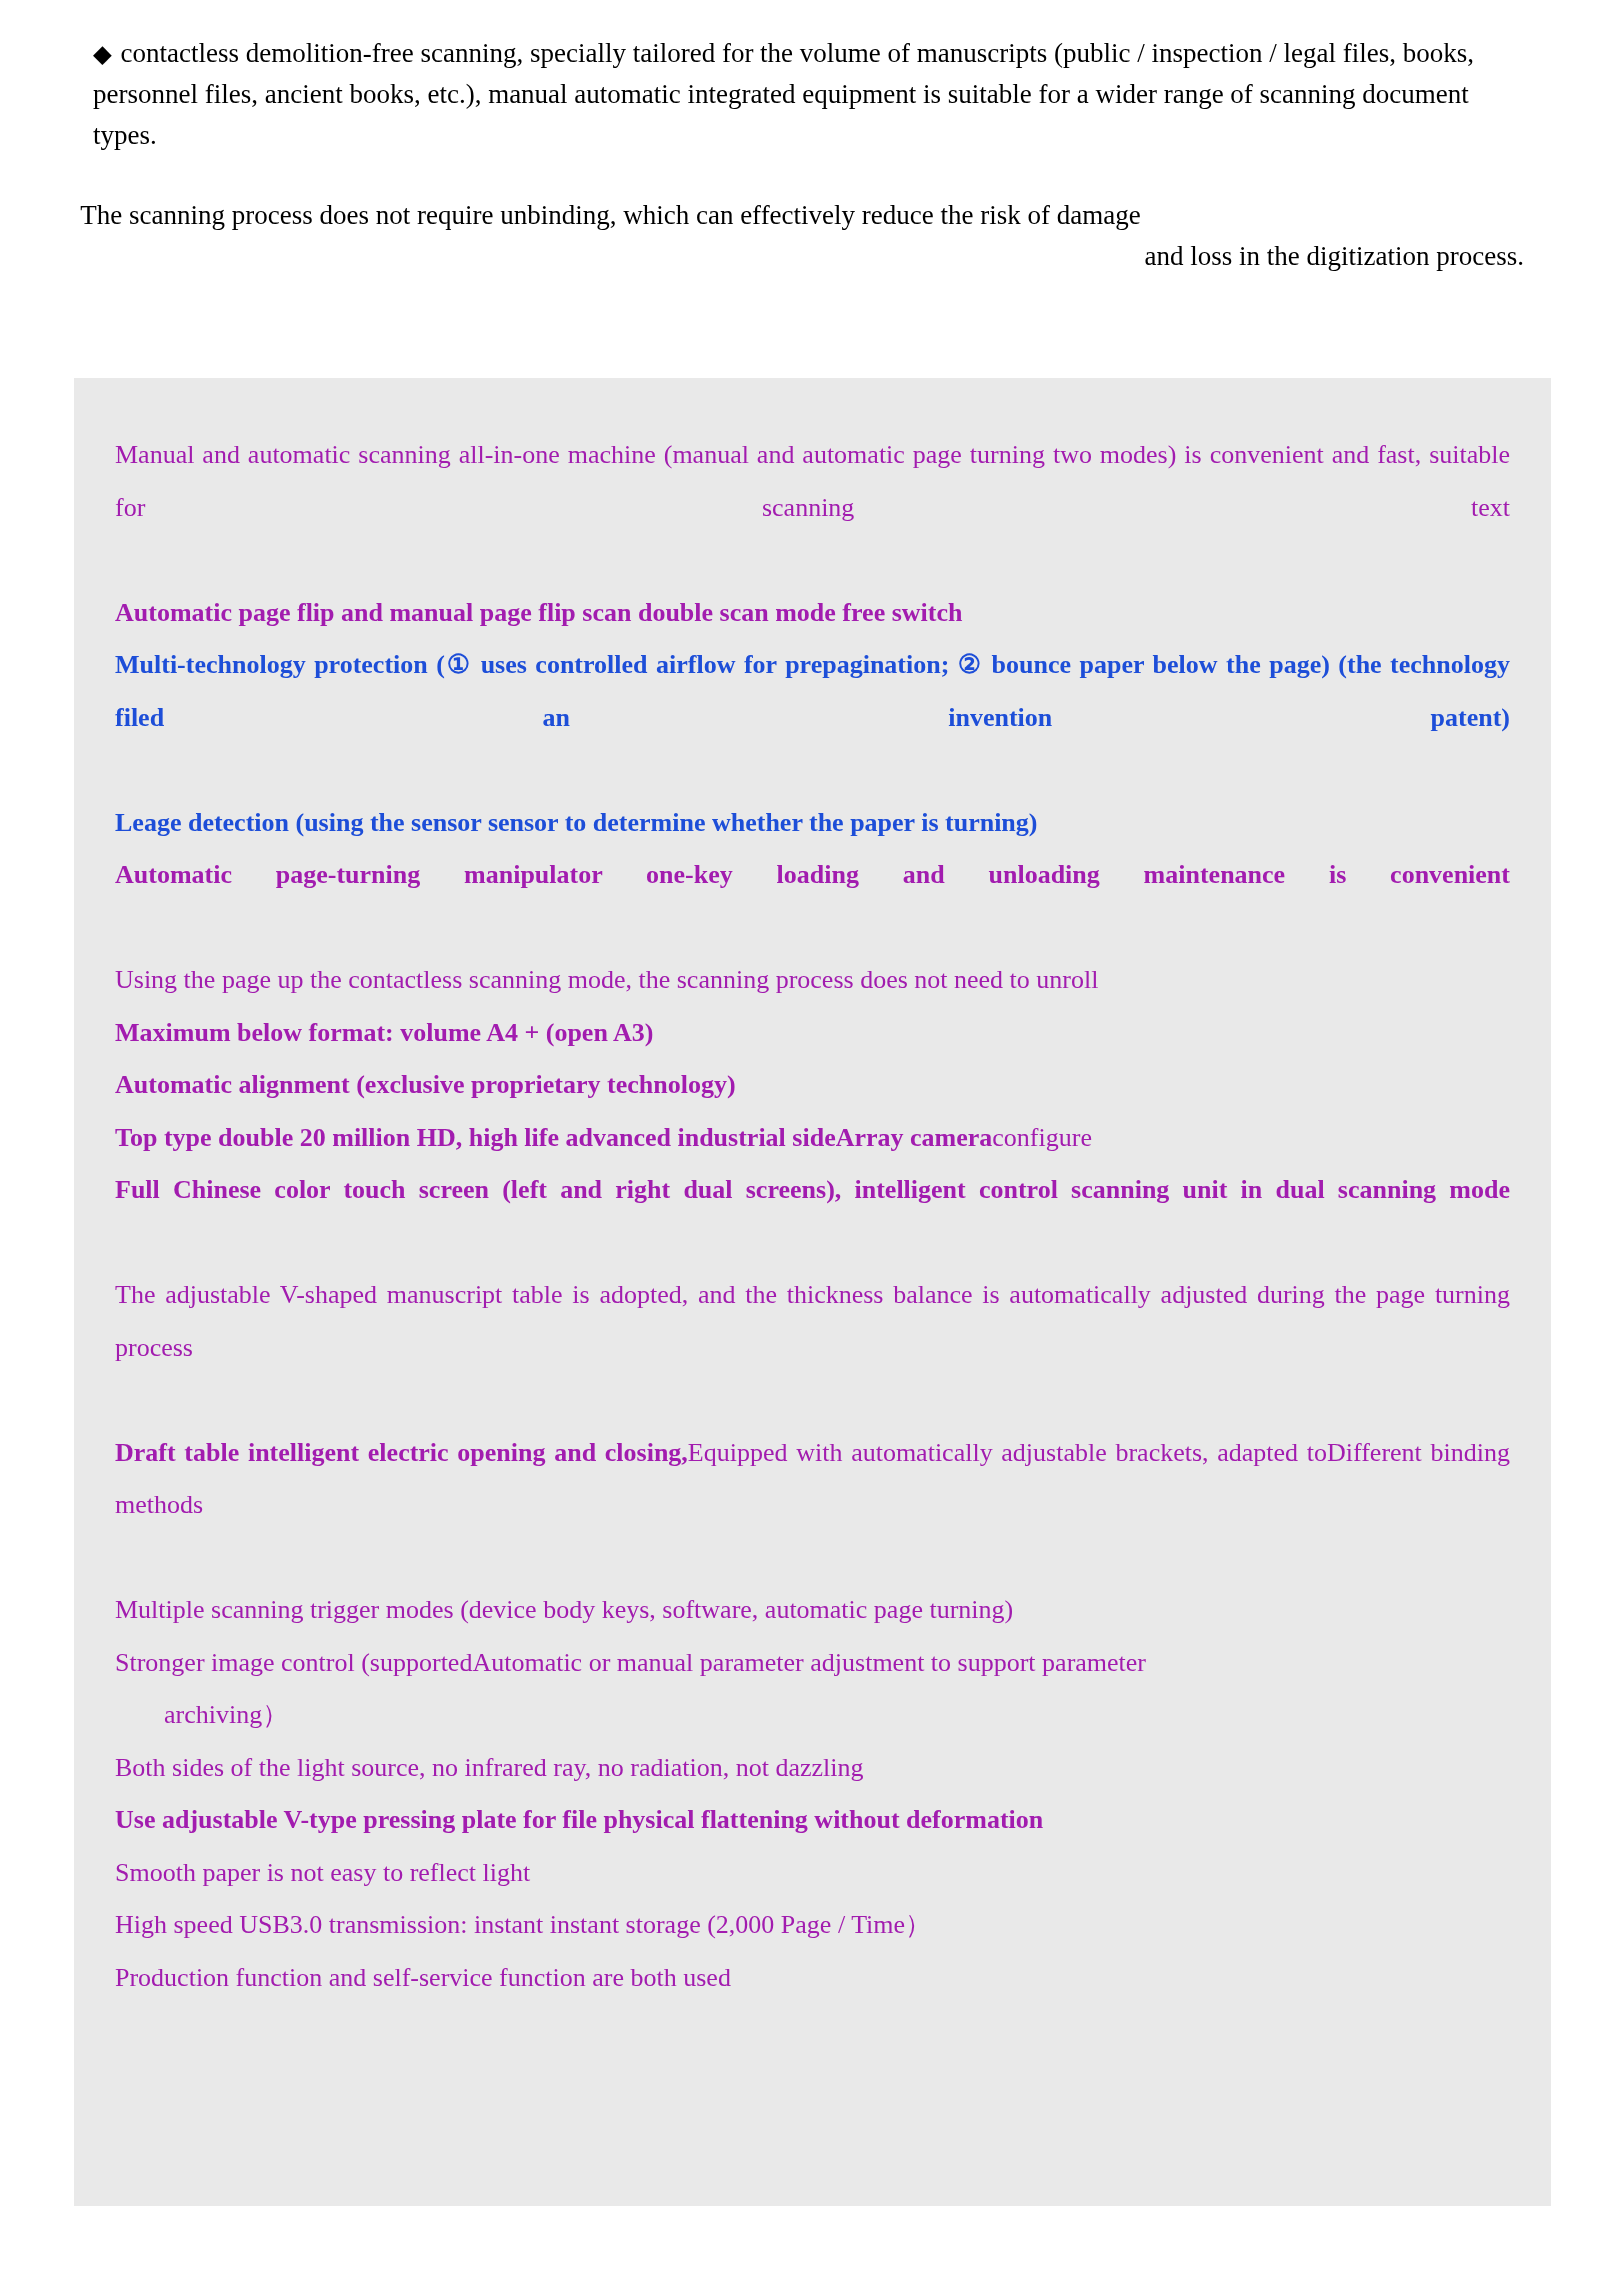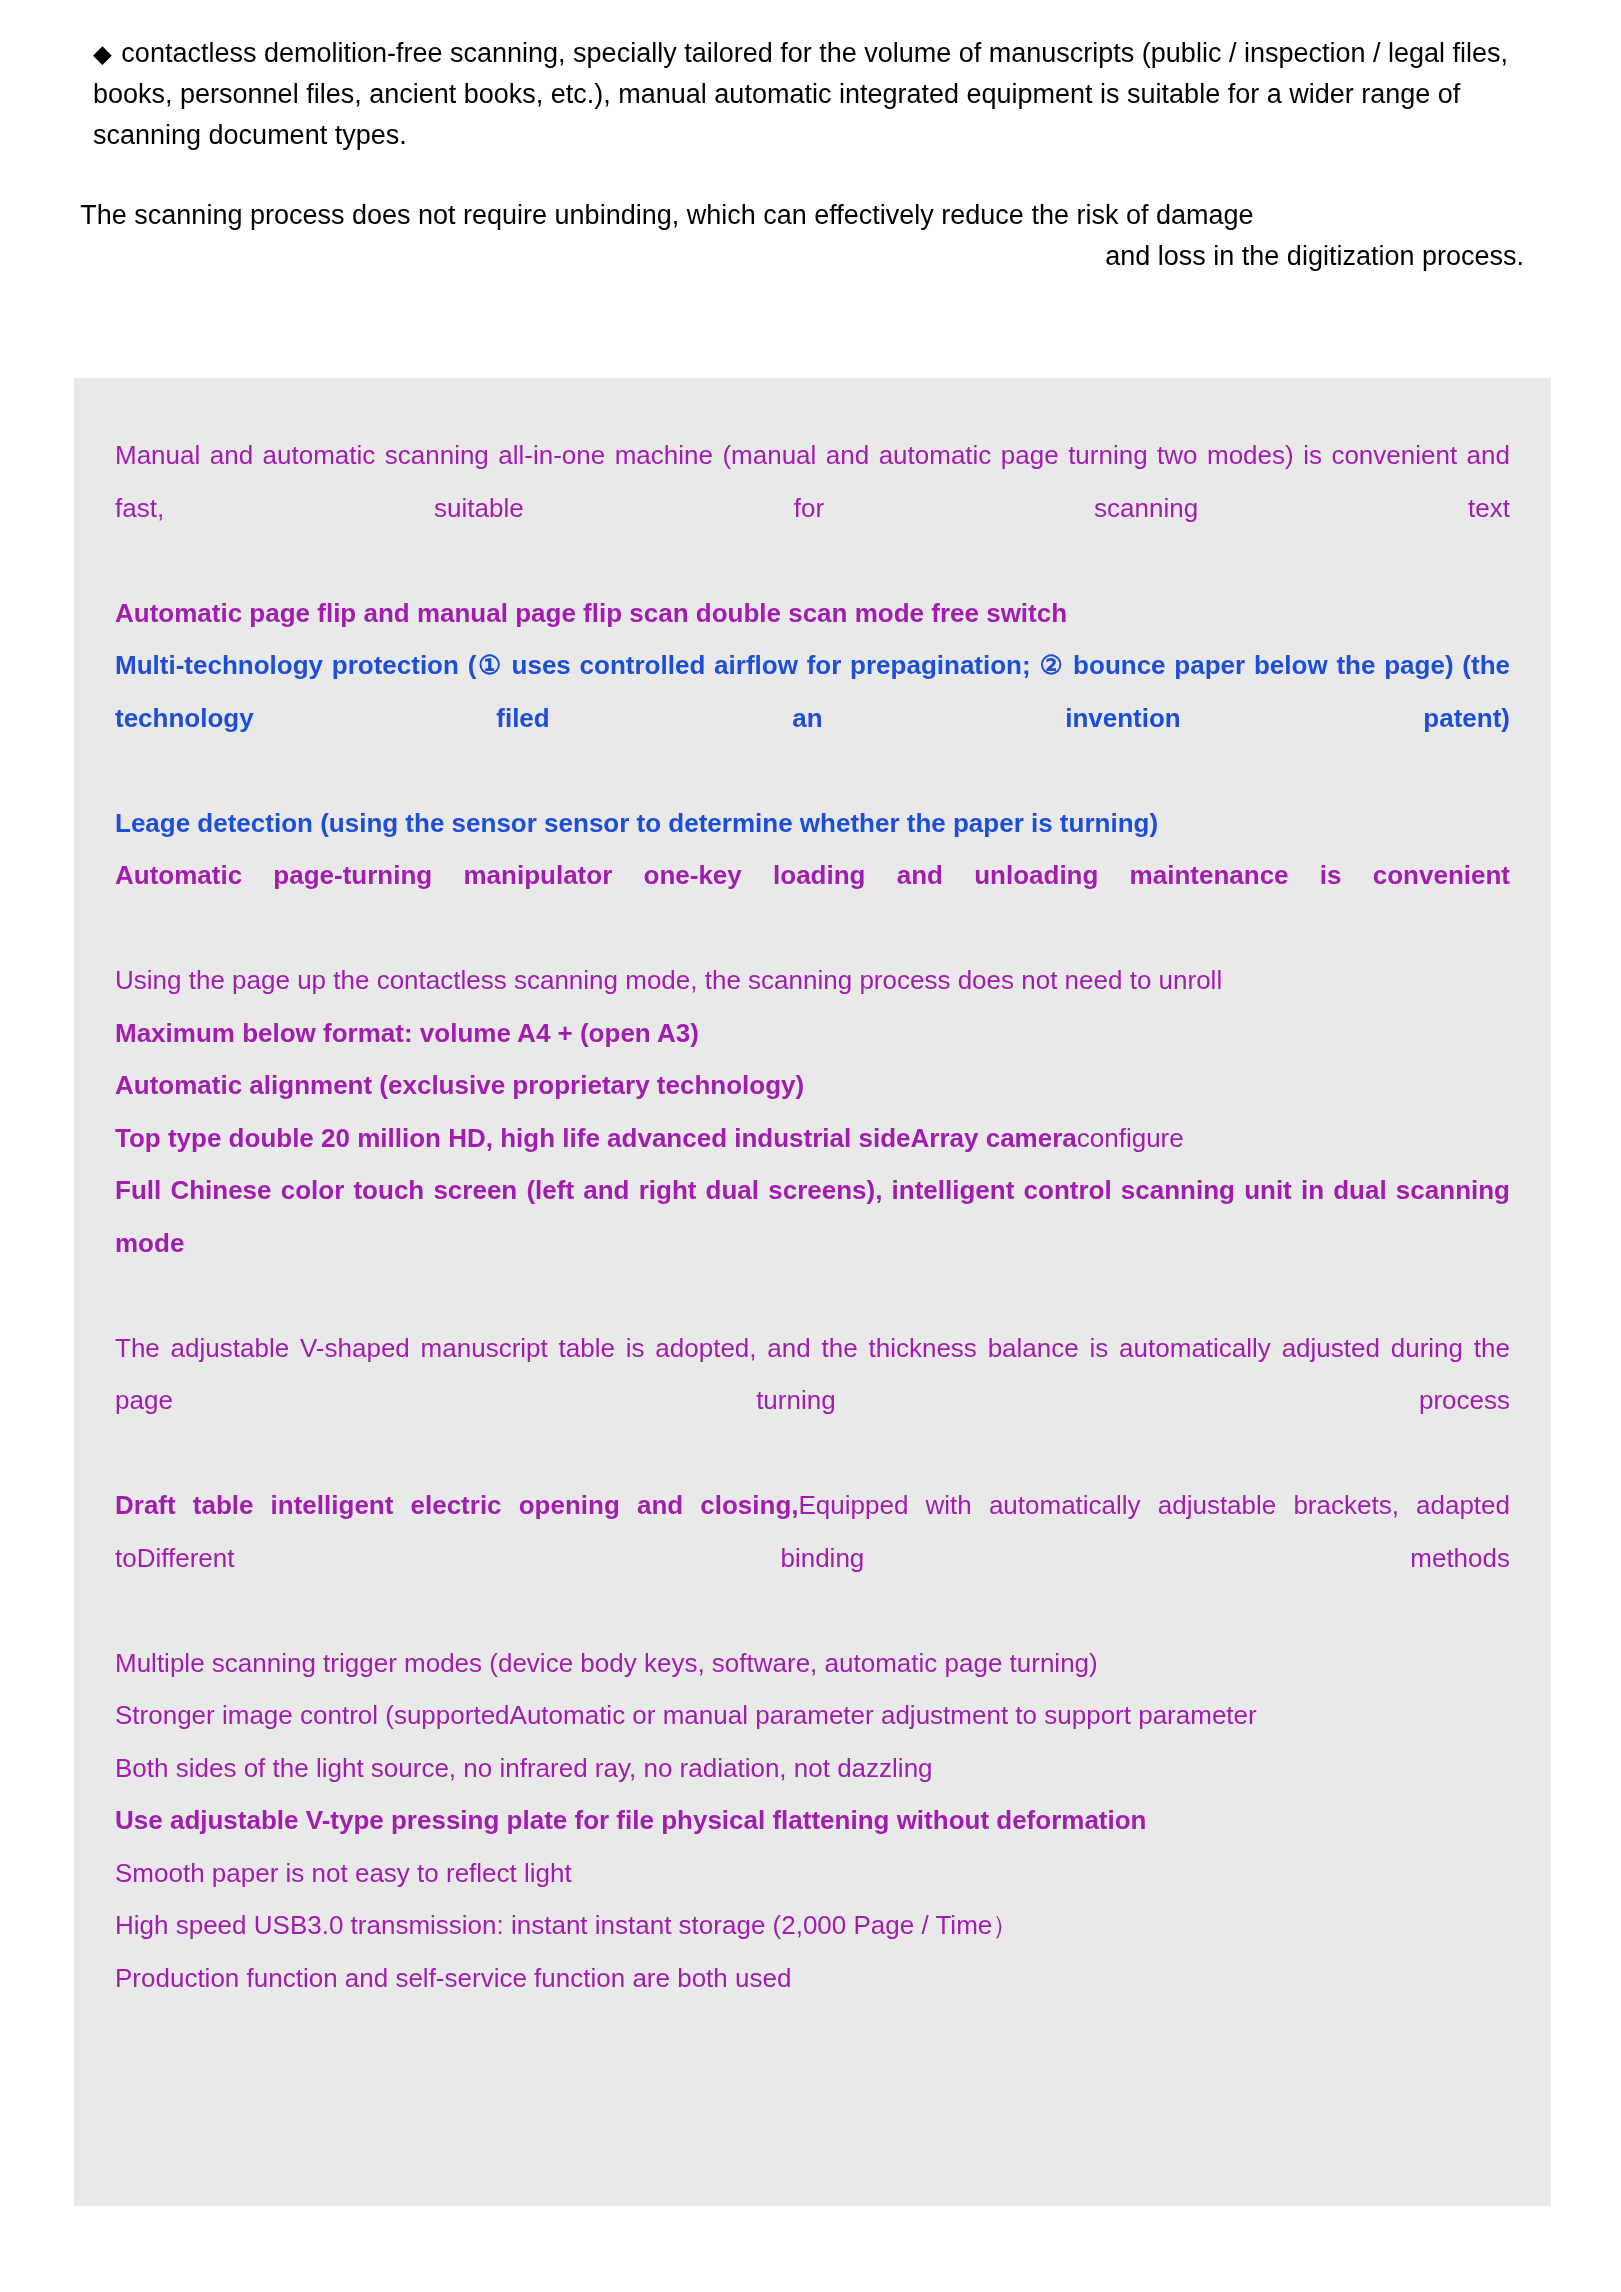--- a/index.html
+++ b/index.html
@@ -13,20 +13,21 @@
     font-family: "Liberation Sans", sans-serif;
     color: #000000;
     -webkit-font-smoothing: antialiased;
   }
 
   .page {
     position: relative;
     width: 1293px;
     height: 2293px;
     box-sizing: border-box;
+    font-family: Liberation Serif, serif;
   }
 
   
   .intro {
     position: absolute;
     left: 93px;
     top: 33px;
     width: 1431px;
   }
   .intro-para {
@@ -153,20 +154,21 @@
     <p class="line justify">
       <span class="bold">Draft table intelligent electric opening and closing,</span><span>Equipped with automatically adjustable brackets, adapted toDifferent binding methods</span>
     </p>
 
     <p class="line">
       <span>Multiple scanning trigger modes (device body keys, software, automatic page turning)</span>
     </p>
 
     <p class="line">
       <span>Stronger image control (supportedAutomatic or manual parameter adjustment to support parameter</span>
+      <span class="indent-2" style="display:block">archiving）</span>
     </p>
 
     <p class="line">
       <span>Both sides of the light source, no infrared ray, no radiation, not dazzling</span>
     </p>
 
     <p class="line bold">
       <span>Use adjustable V-type pressing plate for file physical flattening without deformation</span>
     </p>
 

